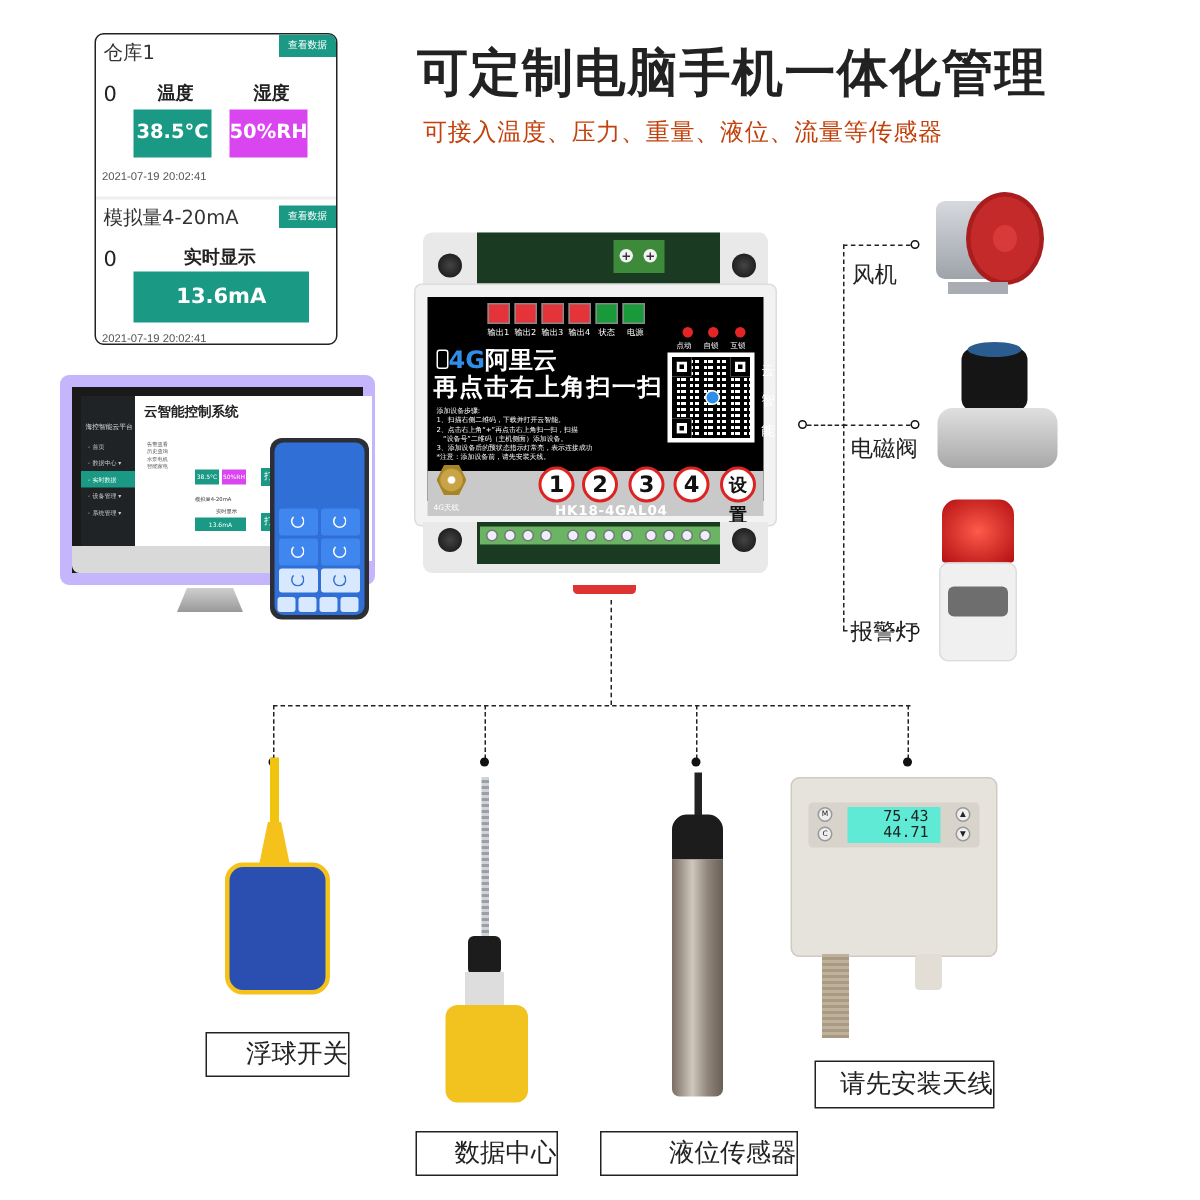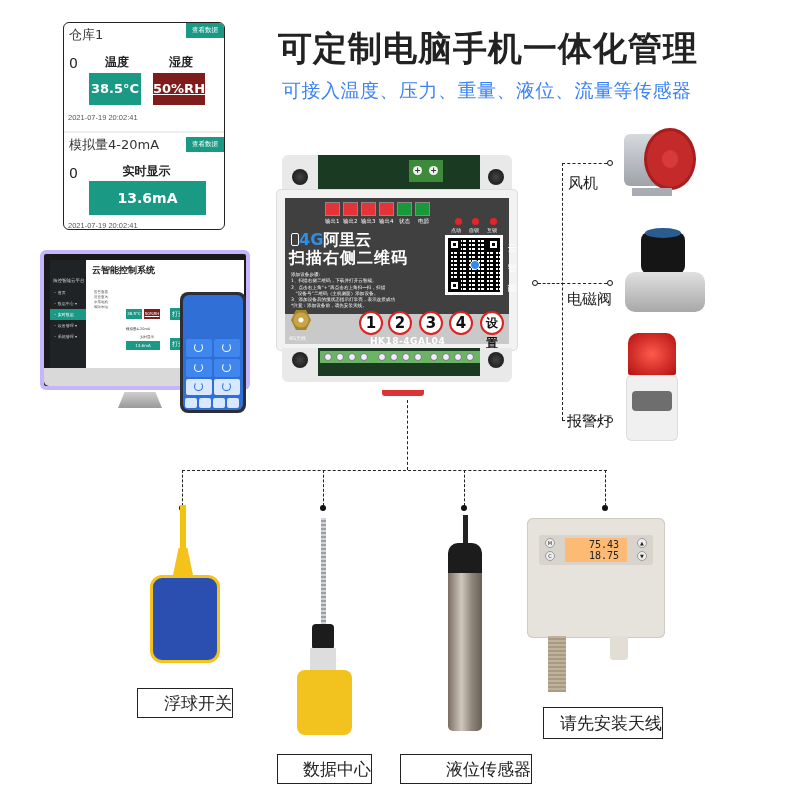--- a/index.html
+++ b/index.html
@@ -11,29 +11,29 @@
   .card { left: 63px; top: 22px; width: 162px; height: 208px; border: 1.5px solid #222; border-radius: 6px; background: #fff; overflow: hidden; }
   .card-sec { position: absolute; left: 0; width: 100%; }
   .card-sec.s1 { top: 0; height: 105px; }
   .card-sec.s2 { top: 108px; height: 100px; border-top: 2px solid #eee; }
   .card-title { position: absolute; left: 5px; top: 3px; font-size: 13px; color: #333; }
   .view-btn { position: absolute; right: 0; top: 0; width: 38px; height: 15px; background: #1a9a85; color: #fff; font-size: 6.5px; text-align: center; line-height: 15px; }
   .zero { position: absolute; left: 5px; font-size: 14px; color: #222; }
   .metric-label { position: absolute; font-size: 12px; font-weight: bold; color: #222; text-align: center; }
   .metric-box { position: absolute; color: #fff; font-weight: bold; text-align: center; font-family: "DejaVu Sans", sans-serif; }
   .teal { background: #1a9a85; }
-  .amber { background: #7f1d1d; text-decoration: underline; }
+  .amber { background: #d946ef; }
   .ts { position: absolute; left: 4px; font-size: 7.5px; color: #555; font-family: "Liberation Sans", sans-serif; }
 
   
   .h1 { left: 278px; top: 26px; font-size: 34px; font-weight: bold; color: #222; letter-spacing: 1px; white-space: nowrap; }
-  .h2 { left: 282px; top: 78px; font-size: 19px; color: #3b82f6; letter-spacing: 0.5px; white-space: nowrap; }
-
-  
-  .monitor { left: 40px; top: 250px; width: 210px; height: 140px; background: #1a1a1a; border-radius: 6px; border: 4px solid #c4b5fd; }
+  .h2 { left: 282px; top: 78px; font-size: 16px; color: #c2410c; letter-spacing: 0.5px; white-space: nowrap; }
+
+  
+  .monitor { left: 40px; top: 250px; width: 210px; height: 140px; background: #1a1a1a; border-radius: 6px; border: 8px solid #c4b5fd; }
   .screen { position: absolute; left: 6px; top: 6px; width: 194px; height: 110px; background: #fff; overflow: hidden; }
   .sidebar { position: absolute; left: 0; top: 0; width: 36px; height: 100%; background: #1f2326; }
   .sidebar .brand { color: #ddd; font-size: 4.5px; padding: 18px 2px 4px 3px; white-space: nowrap; }
   .sidebar .item { color: #ccc; font-size: 4px; padding: 3px 4px; white-space: nowrap; }
   .sidebar .item.active { background: #1a9a85; color: #fff; }
   .sys-title { position: absolute; left: 42px; top: 4px; font-size: 9px; font-weight: bold; color: #222; white-space: nowrap; }
   .mini { position: absolute; font-size: 4px; color: #fff; text-align: center; }
   .chin { position: absolute; left: 0; bottom: 0; width: 100%; height: 18px; background: #d9d9d9; border-radius: 0 0 5px 5px; }
   .stand { left: 118px; top: 392px; width: 44px; height: 16px; background: linear-gradient(#cfcfcf, #999); clip-path: polygon(15% 0, 85% 0, 100% 100%, 0 100%); }
   .phone { left: 180px; top: 292px; width: 66px; height: 121px; background: #2c2f36; border-radius: 8px; padding: 3px; }
@@ -44,21 +44,21 @@
   .ph-tile.light .ph-power { border-color: #2f6fd6; border-top-color: transparent; }
 
   
   .module { left: 277px; top: 150px; width: 240px; height: 240px; }
   .mod-top { position: absolute; left: 5px; top: 5px; width: 230px; height: 42px; background: #e9e9e9; border-radius: 6px 6px 0 0; }
   .mod-top .green { position: absolute; left: 36px; top: 0; width: 162px; height: 34px; background: #1b3a22; }
   .term2 { position: absolute; left: 127px; top: 5px; width: 34px; height: 22px; background: #3d8a3b; }
   .screw { position: absolute; width: 9px; height: 9px; border-radius: 50%; background: #f2f2f2; color: #333; font-size: 8px; line-height: 9px; text-align: center; font-weight: bold; }
   .bolt { position: absolute; width: 16px; height: 16px; border-radius: 50%; background: radial-gradient(#444, #111); }
   .mod-face { position: absolute; left: 0; top: 40px; width: 240px; height: 160px; background: #f2f2f2; border-radius: 4px; box-shadow: 0 0 0 1px #ddd; }
-  .panel { position: absolute; left: 8px; top: 8px; width: 224px; height: 136px; background: #404040; }
+  .panel { position: absolute; left: 8px; top: 8px; width: 224px; height: 136px; background: #000000; }
   .led-sq { position: absolute; top: 4px; width: 15px; height: 14px; border: 1px solid #888; }
   .led-red { background: #e5333a; }
   .led-green { background: #189a3b; }
   .led-label { position: absolute; top: 20px; font-size: 5.5px; color: #fff; white-space: nowrap; }
   .dot-red { position: absolute; width: 7px; height: 7px; border-radius: 50%; background: #e52525; }
   .dot-label { position: absolute; font-size: 5px; color: #fff; white-space: nowrap; }
   .brand-4g { position: absolute; left: 6px; top: 32px; font-size: 16px; color: #fff; white-space: nowrap; font-weight: bold; }
   .brand-4g .blue { color: #2f8fe8; }
   .mod-title { position: absolute; left: 4px; top: 50px; font-size: 16px; color: #fff; font-weight: bold; letter-spacing: 1px; white-space: nowrap; }
   .steps { position: absolute; left: 6px; top: 74px; font-size: 4.6px; line-height: 6.3px; color: #fff; white-space: pre; }
@@ -108,21 +108,21 @@
   .float-body { left: 150px; top: 575px; width: 70px; height: 88px; background: #2b4fb0; border: 3px solid #f4c21b; border-radius: 12px; }
   .float-neck { left: 172px; top: 548px; width: 22px; height: 32px; background: #f4c21b; clip-path: polygon(30% 0, 70% 0, 100% 100%, 0 100%); }
   .spring { left: 321px; top: 518px; width: 5px; height: 108px; background: repeating-linear-gradient(0deg, #9aa0a6 0 2px, #d0d4d8 2px 4px); }
   .spring-head { left: 312px; top: 624px; width: 22px; height: 26px; background: #1c1c1c; border-radius: 4px; }
   .spring-box { left: 297px; top: 670px; width: 55px; height: 65px; background: #f2c21f; border-radius: 8px; }
   .level-cable { left: 463px; top: 515px; width: 5px; height: 30px; background: #222; }
   .level-cap { left: 448px; top: 543px; width: 34px; height: 30px; background: #1c1c1c; border-radius: 10px 10px 0 0; }
   .level-tube { left: 448px; top: 573px; width: 34px; height: 158px; background: linear-gradient(90deg, #7a6e63, #cfc7bd 40%, #8f857a 70%, #6a5f55); border-radius: 0 0 5px 5px; }
   .th-box { left: 527px; top: 518px; width: 138px; height: 120px; background: #e6e2dc; border-radius: 6px; box-shadow: inset 0 0 0 1px #cfcac2; }
   .th-panel { position: absolute; left: 12px; top: 17px; width: 114px; height: 30px; background: #d8d4cc; border-radius: 3px; }
-  .th-lcd { position: absolute; left: 26px; top: 3px; width: 62px; height: 24px; background: #fdba74; font-family: "DejaVu Sans Mono", monospace; font-size: 10px; line-height: 11px; text-align: right; padding: 1px 8px 0 0; color: #222; }
+  .th-lcd { position: absolute; left: 26px; top: 3px; width: 62px; height: 24px; background: #5eead4; font-family: "DejaVu Sans Mono", monospace; font-size: 10px; line-height: 11px; text-align: right; padding: 1px 8px 0 0; color: #222; }
   .th-btn { position: absolute; width: 10px; height: 10px; border-radius: 50%; background: #eee; border: 1px solid #999; font-size: 5px; line-height: 8px; text-align: center; }
   .th-probe { left: 548px; top: 636px; width: 18px; height: 56px; background: repeating-linear-gradient(0deg, #a99b83 0 2px, #bfb29c 2px 4px); }
   .th-gland { left: 610px; top: 636px; width: 18px; height: 24px; background: #e2ded6; border-radius: 3px; }
   .box-label { position: absolute; border: 1.5px solid #222; background: #fff; font-size: 17px; text-align: right; color: #222; white-space: nowrap; }
 </style>
 </head>
 <body>
 
 <div class="abs card">
   <div class="card-sec s1">
@@ -232,21 +232,21 @@
       <div class="dot-red" style="left:170px;top:20px"></div>
       <div class="dot-red" style="left:187px;top:20px"></div>
       <div class="dot-red" style="left:205px;top:20px"></div>
       <div class="dot-label" style="left:166px;top:29px">点动</div>
       <div class="dot-label" style="left:184px;top:29px">自锁</div>
       <div class="dot-label" style="left:202px;top:29px">互锁</div>
 
       <div class="brand-4g">
         <span style="display:inline-block;width:8px;height:13px;border:1.5px solid #fff;border-radius:2px;vertical-align:-1px"></span><span class="blue">4G</span><span>阿里云</span>
       </div>
-      <div class="mod-title">扫描右侧二维码</div>
+      <div class="mod-title">再点击右上角扫一扫</div>
       <div class="steps">添加设备步骤:
 1、扫描右侧二维码，下载并打开云智能。
 2、点击右上角“+”再点击右上角扫一扫，扫描
    “设备号”二维码（主机侧面）添加设备。
 3、添加设备后的预状态指示灯常亮，表示连接成功
 *注意：添加设备前，请先安装天线。</div>
 
       <div class="qr">
         <div class="qr-grid">
           <div class="qr-finder" style="left:0;top:0"></div>
@@ -351,21 +351,21 @@
 <div class="abs level-cap"></div>
 <div class="abs level-tube"></div>
 <div class="box-label" style="left:400px;top:754px;width:132px;height:30px;line-height:28px">液位传感器</div>
 
 <div class="abs th-box">
   <div class="th-panel">
     <div class="th-btn" style="left:6px;top:3px">M</div>
     <div class="th-btn" style="left:6px;top:16px">C</div>
     <div class="th-lcd">
       <div>75.43</div>
-      <div>18.75</div>
+      <div>44.71</div>
     </div>
     <div class="th-btn" style="left:98px;top:3px">▲</div>
     <div class="th-btn" style="left:98px;top:16px">▼</div>
   </div>
 </div>
 <div class="abs th-probe"></div>
 <div class="abs th-gland"></div>
 <div class="box-label" style="left:543px;top:707px;width:120px;height:32px;line-height:30px">请先安装天线</div>
 
 </body></html>

